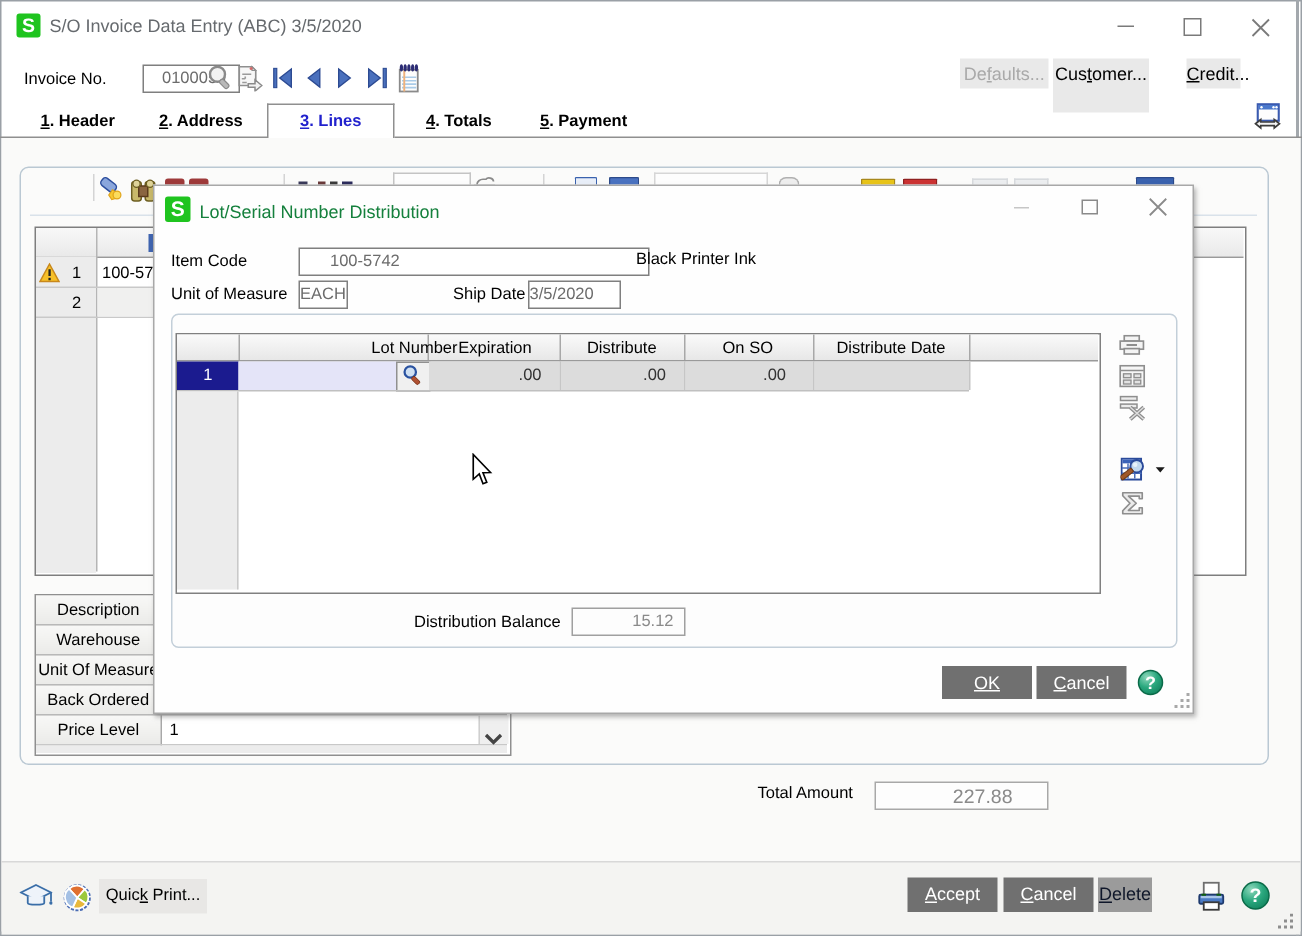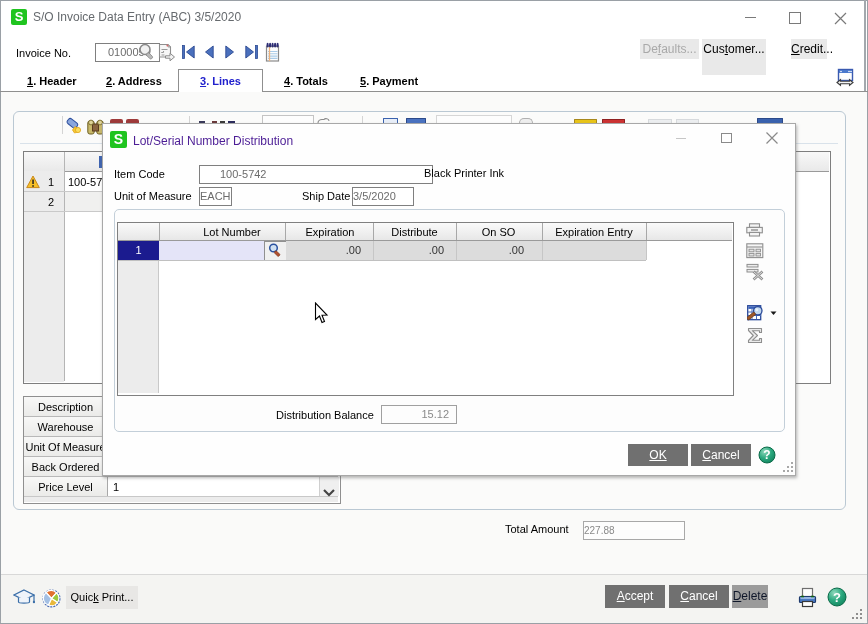--- a/index.html
+++ b/index.html
@@ -168,21 +168,21 @@
 <div class="abs" style="left:24px;top:476px;width:314px;height:1px;background:#b8b8b8;"></div>
 <div class="abs" style="left:24px;top:496px;width:314px;height:1px;background:#c8c8c8;"></div>
 <div class="abs" style="left:24px;top:497px;width:314px;height:5px;background:#ececec;"></div>
 <div class="abs txt11" style="left:113px;top:481px;">1</div>
 <div class="abs" style="left:319px;top:477px;width:19px;height:19px;background:#efefef;border-left:1px solid #cfcfcf;"></div>
 <svg class="abs" style="left:323px;top:489px;" width="12" height="9">
     <path d="M1,1 L6,6 L11,1" fill="none" stroke="#444" stroke-width="2.2"></path>
   </svg>
 
 <div class="abs txt11" style="left:505px;top:523px;">Total Amount</div>
-<div class="abs" style="left:583px;top:521px;width:91px;height:17px;background:#fdfdfd;border:1px solid #a8a8a8;font-size:10px;color:#8a8a8a;line-height:17px;padding-right:9px;">227.88</div>
+<div class="abs" style="left:583px;top:521px;width:91px;height:17px;background:#fdfdfd;border:1px solid #a8a8a8;font-size:13px;color:#8a8a8a;text-align:right;line-height:17px;padding-right:23px;">227.88</div>
 
 <div class="abs" style="left:1px;top:574px;width:866px;height:48px;background:#f4f4f2;border-top:1px solid #d8d8d8;"></div>
 
 <svg class="abs" style="left:13px;top:588px;" width="22" height="20">
   <path d="M11,2 L21,7 L11,12 L1,7 z" fill="#eef3fa" stroke="#3a6ea8" stroke-width="1.2"></path>
   <path d="M5.5,9.5 v4.5 c0,1.5 11,1.5 11,0 v-4.5" fill="#eef3fa" stroke="#3a6ea8" stroke-width="1.2"></path>
   <path d="M21,7 v6" stroke="#3a6ea8" stroke-width="1.2"></path>
   <circle cx="21" cy="14" r="1.2" fill="#3a6ea8"></circle>
 </svg>
 
@@ -225,21 +225,21 @@
       <rect x="10" y="8" width="2" height="2"></rect>
     <rect x="6" y="4" width="2" height="2"></rect>
       <rect x="6" y="8" width="2" height="2"></rect>
     <rect x="2" y="8" width="2" height="2"></rect>
   </g>
 </svg>
 
 <div class="abs" style="left:102px;top:123px;width:692px;height:351px;background:#fefefe;border:1px solid #a8a8a8;box-shadow:1px 2px 3px rgba(110,110,110,0.5);"></div>
 
 <div class="abs" style="left:110px;top:131px;width:17px;height:17px;background:#1fc41f;border-radius:2px;color:#fff;font-weight:bold;font-size:14px;text-align:center;line-height:17px;">S</div>
-<div class="abs" style="left:133px;top:134px;font-size:12px;color:#4c1d95;">Lot/Serial Number Distribution</div>
+<div class="abs" style="left:133px;top:134px;font-size:12px;color:#15803d;">Lot/Serial Number Distribution</div>
 <div class="abs" style="left:676px;top:138px;width:10px;height:1px;background:#c6c6c6;"></div>
 <div class="abs" style="left:721px;top:133px;width:9px;height:8px;border:1px solid #8a8a8a;"></div>
 <svg class="abs" style="left:766px;top:132px;" width="12" height="12">
     <path d="M0.5,0.5 L11.5,11.5 M11.5,0.5 L0.5,11.5" stroke="#8a8a8a" stroke-width="1.2"></path>
   </svg>
 
 <div class="abs txt11" style="left:114px;top:168px;">Item Code</div>
 <div class="abs gray-input" style="left:199px;top:165px;width:212px;height:17px;line-height:17px;padding-left:20px;">100-5742</div>
 <div class="abs txt11" style="left:424px;top:167px;">Black Printer Ink</div>
 <div class="abs txt11" style="left:114px;top:190px;">Unit of Measure</div>
@@ -250,25 +250,25 @@
 <div class="abs" style="left:114px;top:209px;width:669px;height:221px;background:#fdfdfd;border:1px solid #c3cfd9;border-radius:5px;"></div>
 
 <div class="abs" style="left:117px;top:222px;width:615px;height:172px;background:#ffffff;border:1px solid #808080;"></div>
 <div class="abs" style="left:118px;top:223px;width:614px;height:17px;background:linear-gradient(#fafafa,#e7e7e7);border-bottom:1px solid #9a9a9a;"></div>
 <div class="abs" style="left:159px;top:223px;width:1px;height:17px;background:#a8a8a8;"></div>
 <div class="abs" style="left:285px;top:223px;width:1px;height:17px;background:#a8a8a8;"></div>
 <div class="abs" style="left:373px;top:223px;width:1px;height:17px;background:#a8a8a8;"></div>
 <div class="abs" style="left:456px;top:223px;width:1px;height:17px;background:#a8a8a8;"></div>
 <div class="abs" style="left:542px;top:223px;width:1px;height:17px;background:#a8a8a8;"></div>
 <div class="abs" style="left:646px;top:223px;width:1px;height:17px;background:#a8a8a8;"></div>
-<div class="abs txt11" style="left:159px;top:226px;width:146px;text-align:center;">Lot Number</div>
+<div class="abs txt11" style="left:159px;top:226px;width:146px;text-align:right;">Lot Number</div>
 <div class="abs txt11" style="left:286px;top:226px;width:88px;text-align:center;">Expiration</div>
 <div class="abs txt11" style="left:373px;top:226px;width:83px;text-align:center;">Distribute</div>
 <div class="abs txt11" style="left:456px;top:226px;width:85px;text-align:center;">On SO</div>
-<div class="abs txt11" style="left:542px;top:226px;width:104px;text-align:center;">Expiration Entry</div>
+<div class="abs txt11" style="left:542px;top:226px;width:104px;text-align:center;">Distribute Date</div>
 
 <div class="abs" style="left:118px;top:241px;width:41px;height:19px;background:#1b1b8f;color:#fff;font-size:11px;text-align:center;line-height:19px;">1</div>
 <div class="abs" style="left:159px;top:241px;width:105px;height:19px;background:#e4e4f8;"></div>
 <div class="abs" style="left:264px;top:241px;width:21px;height:18px;background:#f0f0f0;border:1px solid #909090;"></div>
 <svg class="abs" style="left:268px;top:243px;" width="14" height="14">
   <circle cx="5.5" cy="5" r="3.8" fill="#cfe0f2" stroke="#2a52a0" stroke-width="1.5"></circle>
   <rect x="8" y="7.5" width="6" height="2.8" rx="1" transform="rotate(45 8 7.5)" fill="#b05030" stroke="#7a3014" stroke-width="0.6"></rect>
 </svg>
 <div class="abs" style="left:286px;top:241px;width:87px;height:19px;background:#dcdcdc;color:#333;font-size:11px;text-align:right;line-height:19px;"><span style="padding-right:12px;">.00</span></div>
 <div class="abs" style="left:374px;top:241px;width:82px;height:19px;background:#dcdcdc;color:#333;font-size:11px;text-align:right;line-height:19px;"><span style="padding-right:12px;">.00</span></div>

